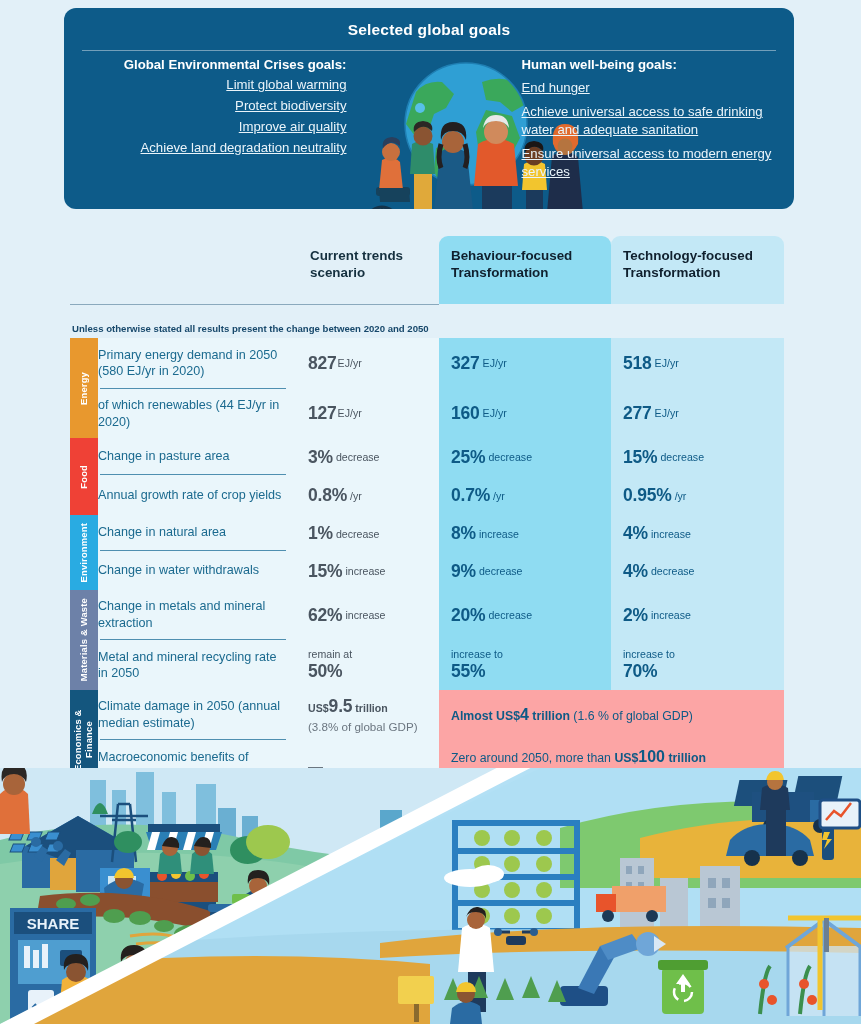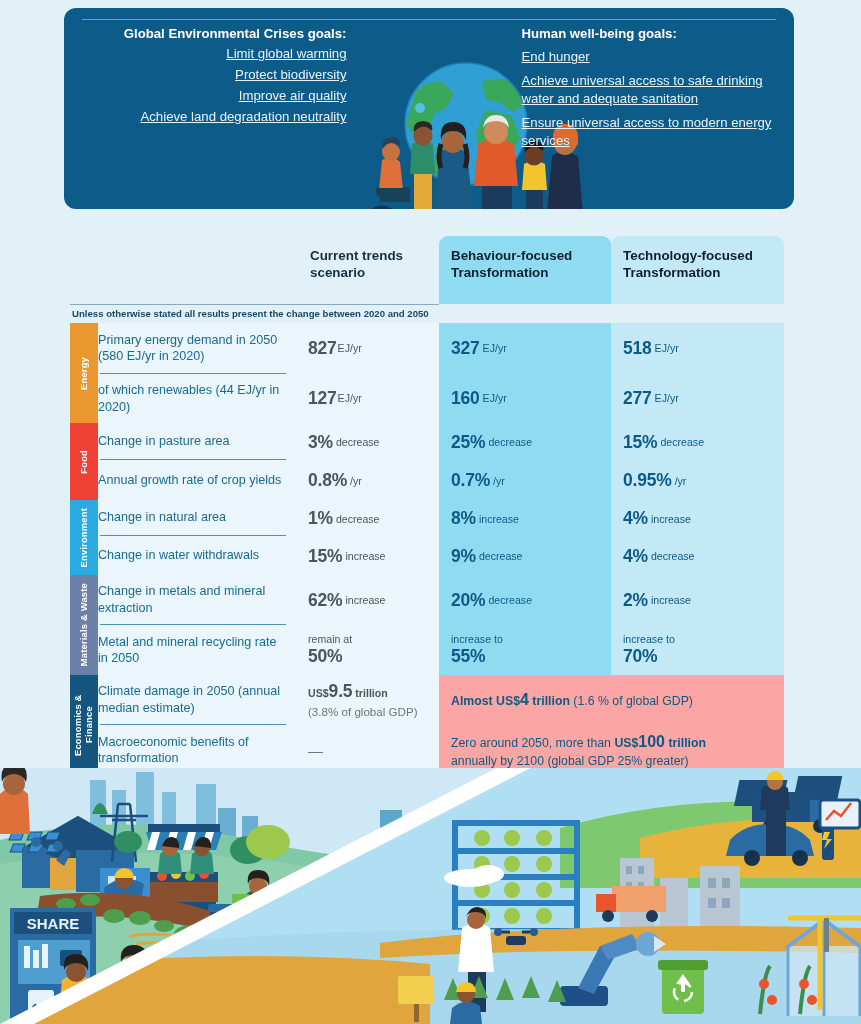--- a/index.html
+++ b/index.html
@@ -54,21 +54,21 @@
   .th-behav {
     width: 172px; background: #8fdcf2; height: 68px;
     border-radius: 9px 9px 0 0;
   }
   .th-tech {
     width: 173px; background: #c3e8f6; height: 68px;
     border-radius: 9px 9px 0 0;
   }
 
   .note-row { display: flex; }
-  .note-box { width: 369px; border-top: 1px solid #8aa9bd; padding-top: 3px; }
+  .note-box { width: 369px; border-top: 1px solid #8aa9bd; padding-top: 18px; }
   .note-text { font-size: 9.6px; color: #17486b; font-weight: bold; padding-left: 2px; }
 
   .tbody { margin-top: 4px; position: relative; }
 
   .trow { display: flex; align-items: stretch; }
   .cat {
     width: 28px; flex: 0 0 28px; position: relative;
     display: flex; align-items: center; justify-content: center;
   }
   .cat-label {
@@ -111,20 +111,21 @@
 
   
   .illo { position: absolute; left: 0; top: 768px; width: 861px; height: 256px; }
 </style>
 </head>
 <body>
 
 <div class="page">
 
   <div class="goals-panel">
+    <div class="goals-title">Selected global goals</div>
     <div class="goals-rule"></div>
 
     <div class="art-wrap">
       <svg width="230" height="185" viewBox="0 0 230 185">
         <defs>
           <clipPath id="globeClip">
               <circle cx="112" cy="72" r="61"></circle>
             </clipPath>
         </defs>
 

